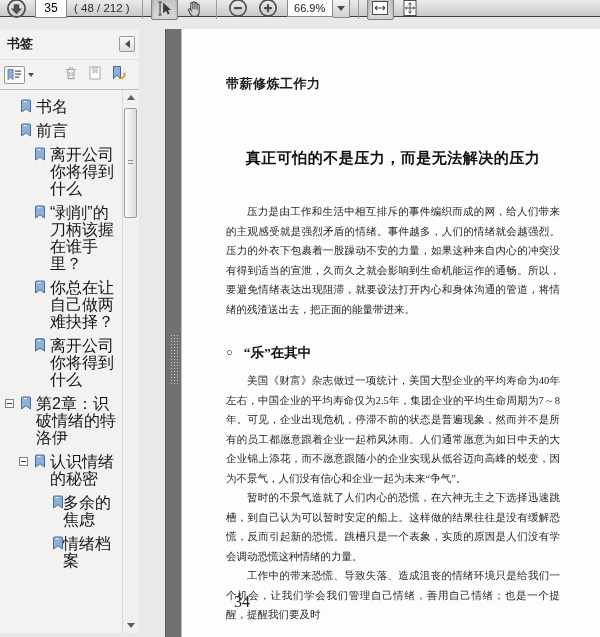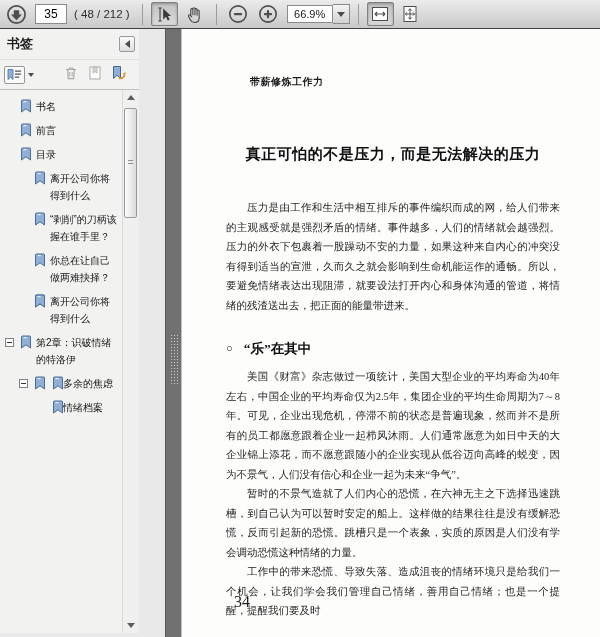--- a/index.html
+++ b/index.html
@@ -1,20 +1,20 @@
 <!DOCTYPE html>
 <html><head>
 <meta charset="utf-8">
 <style>
   html,body{margin:0;padding:0;}
   body{width:600px;height:637px;overflow:hidden;position:relative;
        font-family:"Liberation Sans","DejaVu Sans",sans-serif;background:#e9e9e9;}
 
   
-  .toolbar{position:absolute;top:0;left:0;right:0;height:29px;box-sizing:border-box;
+  .toolbar{position:absolute;top:0;left:0;right:0;height:17px;box-sizing:border-box;
     background:linear-gradient(#ebebeb,#c9c9c9);border-bottom:1px solid #404040;
     display:flex;align-items:center;padding:0 3px;gap:3px;}
   .tsep{width:1px;height:21px;background:#9b9b9b;margin:0 5px;flex:none;}
   .tbtn{width:27px;height:24px;flex:none;display:flex;align-items:center;justify-content:center;
     background:transparent;border:1px solid transparent;border-radius:2px;padding:0;cursor:default;}
   .tbtn.pressed{background:linear-gradient(#c3c3c3,#dadada);border:1px solid #828282;
     box-shadow:inset 0 1px 3px rgba(0,0,0,.28);}
   .tbtn svg{display:block;}
   .page-input{width:30px;height:18px;border:1px solid #8a8a8a;background:#fff;
     font-size:12px;text-align:center;font-family:inherit;padding:0;margin-left:2px;}
@@ -39,21 +39,21 @@
   .sb-tools{height:30px;box-sizing:border-box;display:flex;align-items:center;
     border-bottom:1px solid #bfbfbf;padding:0 8px 0 4px;}
   .opt-btn{display:flex;align-items:center;gap:3px;background:transparent;border:none;padding:0;}
   .opt-frame{border:1px solid #969696;border-radius:2px;background:#fafafa;padding:1px;display:flex;}
   .sb-iconbtn{width:24px;height:22px;background:transparent;border:none;display:flex;
     align-items:center;justify-content:center;padding:0;}
   .sb-spacer{flex:1;}
 
   
   .tree{position:absolute;top:61px;left:0;right:17px;bottom:0;overflow:hidden;padding-top:8px;}
-  .tree-item{position:relative;margin-bottom:7px;font-size:10px;line-height:17px;color:#141414;
+  .tree-item{position:relative;margin-bottom:7px;font-size:16px;line-height:17px;color:#141414;
     padding-right:3px;}
   .tree-item .lbl{display:block;}
   .lvl0{padding-left:36px;}
   .lvl1{padding-left:50px;}
   .lvl2{padding-left:63px;}
   .bm{position:absolute;top:1px;}
   .lvl0>.bm{left:20px;} .lvl1>.bm{left:34px;} .lvl2>.bm{left:52px;}
   .toggle{position:absolute;top:4px;width:9px;height:9px;box-sizing:border-box;
     border:1px solid #828282;background:#fff;}
   .toggle::before{content:'';position:absolute;left:1px;top:3px;width:5px;height:1px;background:#333;}
@@ -77,21 +77,21 @@
   .splitter{position:absolute;top:29px;left:165px;width:16px;bottom:0;background:#717171;
     border-left:1px solid #585858;box-sizing:border-box;}
   .splitter .grip{position:absolute;left:4px;top:305px;width:8px;height:52px;
     background-image:radial-gradient(#cfcfcf 35%,transparent 40%);background-size:3px 3px;}
 
   
   .page{position:absolute;top:29px;left:181px;right:0;bottom:0;background:#fdfdfc;
     border-left:1px solid #c2c2c2;box-sizing:border-box;overflow:hidden;
     font-family:"Liberation Serif","DejaVu Serif",serif;color:#222;}
   .page-inner{padding:46px 40px 0 44px;}
-  .running-header{font-size:10px;font-weight:bold;letter-spacing:.5px;color:#1c1c1c;margin-left:24px;}
+  .running-header{font-size:13px;font-weight:bold;letter-spacing:.5px;color:#1c1c1c;}
   .doc-title{margin-top:56px;text-align:center;font-size:15px;font-weight:bold;color:#101010;
     letter-spacing:.5px;}
   .body-block{margin-top:34px;font-size:10.5px;line-height:19.5px;text-align:justify;color:#1f1f1f;}
   .body-block p{margin:0;text-indent:2em;}
   .section-heading{margin:25px 0 9px;display:flex;align-items:center;gap:11px;
     font-size:13.5px;font-weight:bold;color:#101010;}
   .section-heading .bullet{font-size:11px;font-weight:normal;transform:translateY(-1px);}
   .page-number{position:absolute;left:52px;bottom:26px;font-size:16px;color:#222;}
 </style>
 </head>
@@ -224,27 +224,20 @@
           </svg></span>
         <span class="lbl">书名</span>
       </div>
       <div class="tree-item lvl0">
         <span class="bm"><svg width="12" height="14" viewBox="0 0 12 14">
             <path d="M2.5 1h7a1 1 0 0 1 1 1v11L6 9.8 1.5 13V2a1 1 0 0 1 1-1z" fill="#8fb0d6" stroke="#4a6d99" stroke-width="1"></path>
             <path d="M3.6 2.6h3" stroke="#eaf1fa" stroke-width="1.2"></path>
           </svg></span>
         <span class="lbl">前言</span>
       </div>
-      <div class="tree-item lvl0">
-        <span class="bm"><svg width="12" height="14" viewBox="0 0 12 14">
-            <path d="M2.5 1h7a1 1 0 0 1 1 1v11L6 9.8 1.5 13V2a1 1 0 0 1 1-1z" fill="#8fb0d6" stroke="#4a6d99" stroke-width="1"></path>
-            <path d="M3.6 2.6h3" stroke="#eaf1fa" stroke-width="1.2"></path>
-          </svg></span>
-        <span class="lbl">目录</span>
-      </div>
       <div class="tree-item lvl1">
         <span class="bm"><svg width="12" height="14" viewBox="0 0 12 14">
             <path d="M2.5 1h7a1 1 0 0 1 1 1v11L6 9.8 1.5 13V2a1 1 0 0 1 1-1z" fill="#8fb0d6" stroke="#4a6d99" stroke-width="1"></path>
             <path d="M3.6 2.6h3" stroke="#eaf1fa" stroke-width="1.2"></path>
           </svg></span>
         <span class="lbl">离开公司你将得到什么</span>
       </div>
       <div class="tree-item lvl1">
         <span class="bm"><svg width="12" height="14" viewBox="0 0 12 14">
             <path d="M2.5 1h7a1 1 0 0 1 1 1v11L6 9.8 1.5 13V2a1 1 0 0 1 1-1z" fill="#8fb0d6" stroke="#4a6d99" stroke-width="1"></path>
@@ -279,20 +272,21 @@
             <path d="M3.6 2.6h3" stroke="#eaf1fa" stroke-width="1.2"></path>
           </svg></span>
         <span class="lbl">第2章：识破情绪的特洛伊</span>
       </div>
       <div class="tree-item lvl1">
         <span class="toggle"></span>
         <span class="bm"><svg width="12" height="14" viewBox="0 0 12 14">
             <path d="M2.5 1h7a1 1 0 0 1 1 1v11L6 9.8 1.5 13V2a1 1 0 0 1 1-1z" fill="#8fb0d6" stroke="#4a6d99" stroke-width="1"></path>
             <path d="M3.6 2.6h3" stroke="#eaf1fa" stroke-width="1.2"></path>
           </svg></span>
+        <span class="lbl">认识情绪的秘密</span>
       </div>
       <div class="tree-item lvl2">
         <span class="bm"><svg width="12" height="14" viewBox="0 0 12 14">
             <path d="M2.5 1h7a1 1 0 0 1 1 1v11L6 9.8 1.5 13V2a1 1 0 0 1 1-1z" fill="#8fb0d6" stroke="#4a6d99" stroke-width="1"></path>
             <path d="M3.6 2.6h3" stroke="#eaf1fa" stroke-width="1.2"></path>
           </svg></span>
         <span class="lbl">多余的焦虑</span>
       </div>
       <div class="tree-item lvl2">
         <span class="bm"><svg width="12" height="14" viewBox="0 0 12 14">

